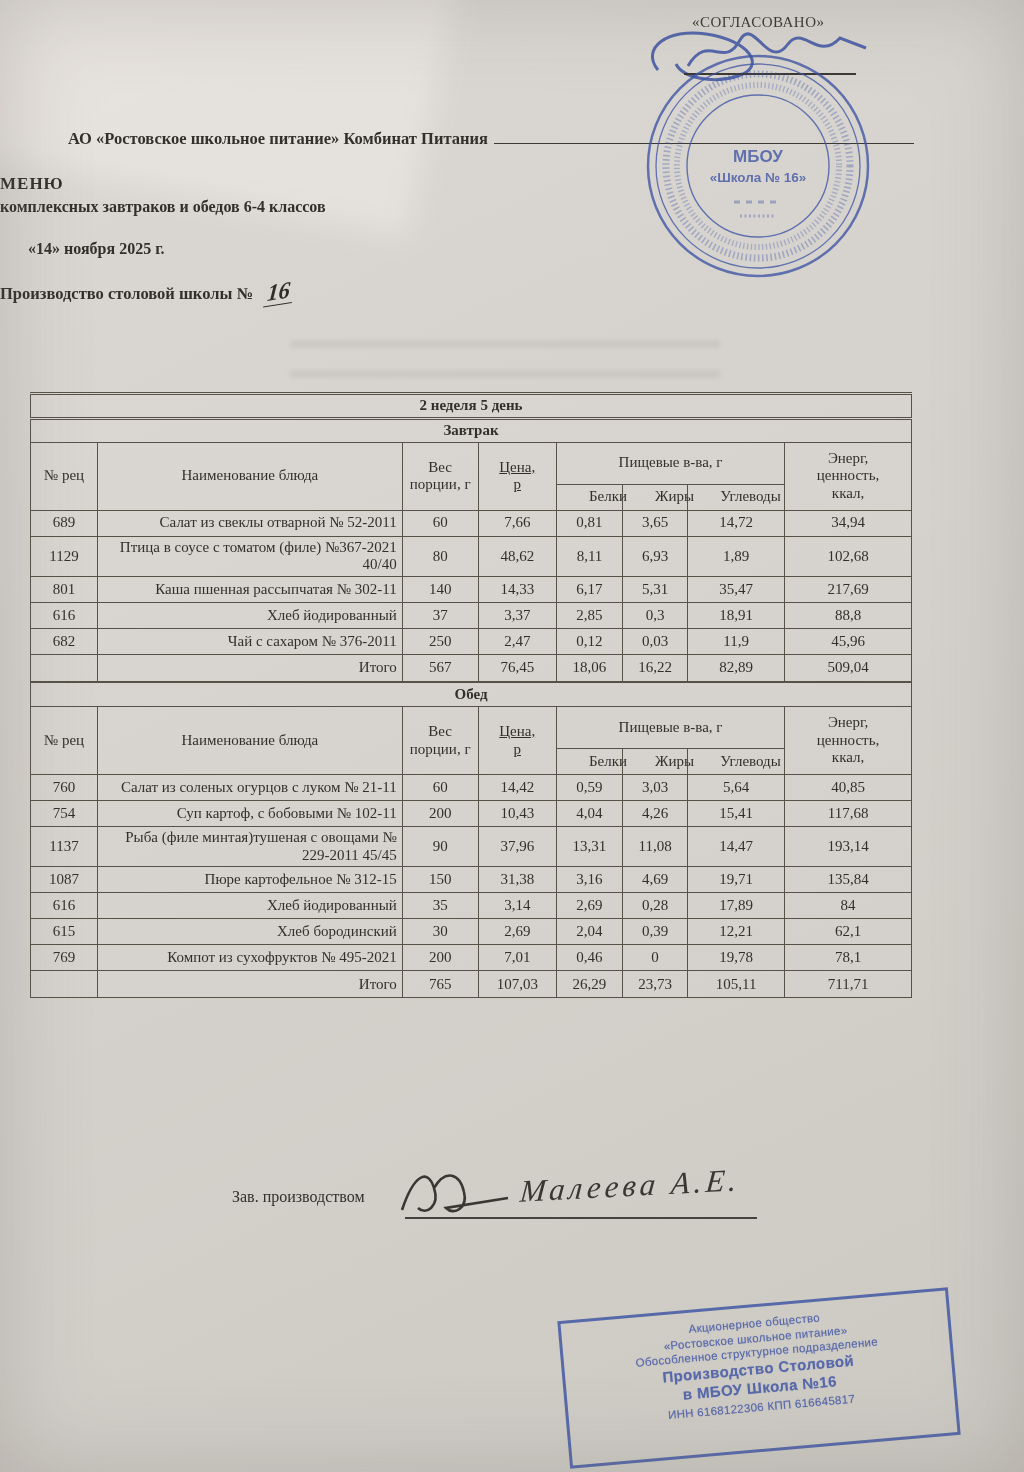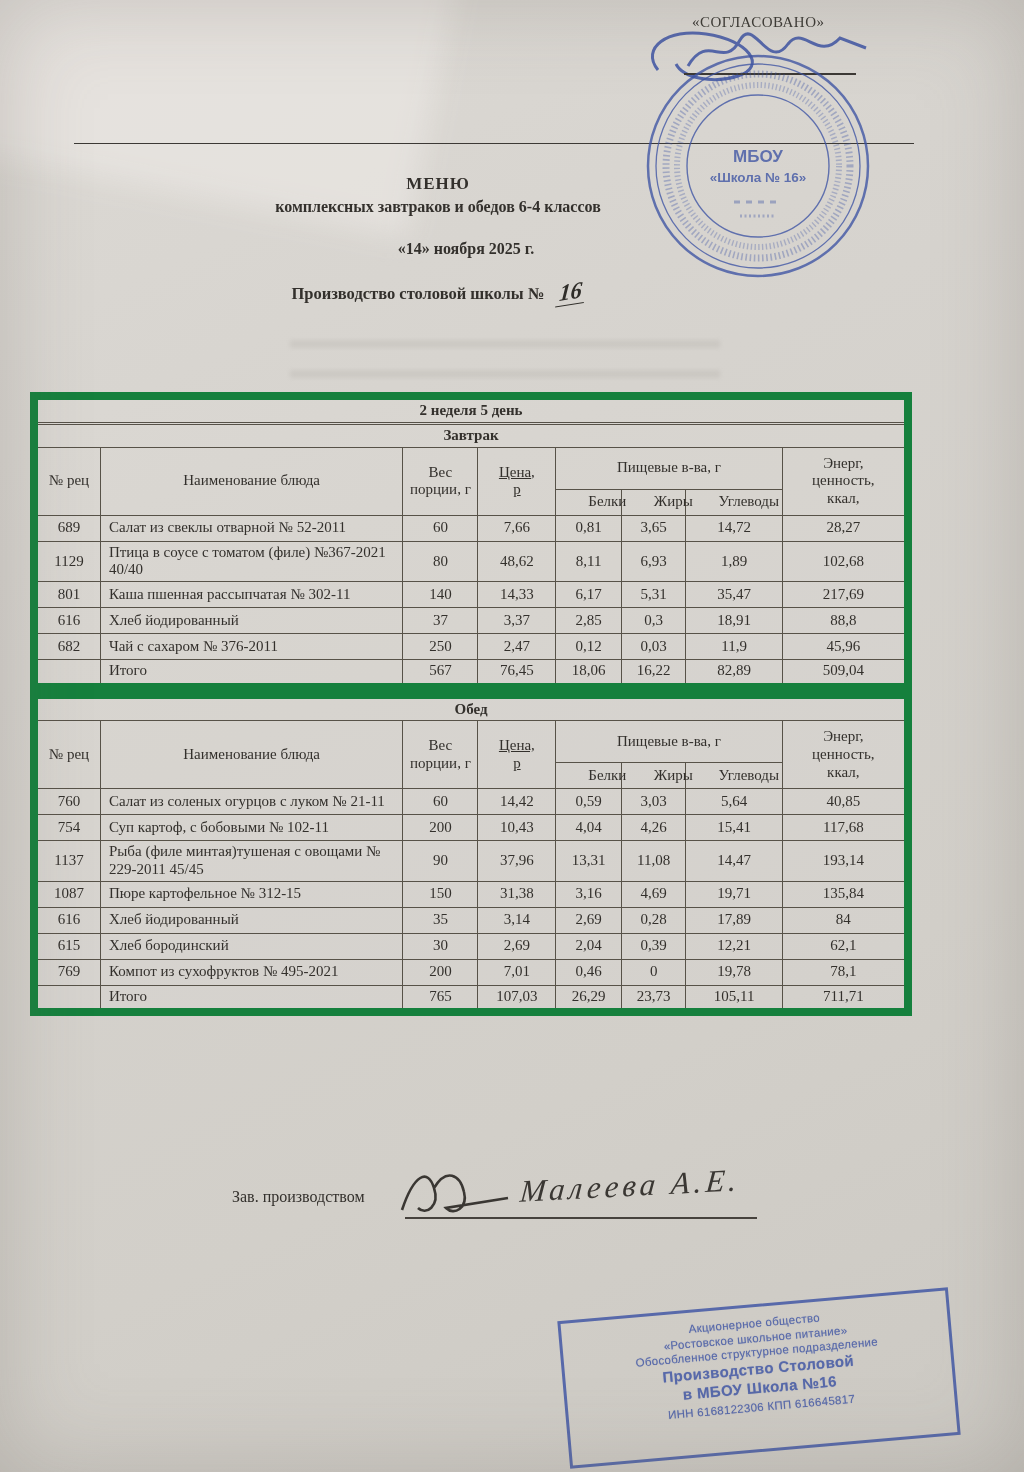--- a/index.html
+++ b/index.html
@@ -31,55 +31,55 @@
   .approved{
     position:absolute;left:692px;top:14px;font-size:15px;letter-spacing:.5px;color:#3a3833;
   }
   .sig-top{position:absolute;left:628px;top:18px;color:var(--stamp-blue);opacity:.85;}
   .sig-top-line{position:absolute;left:684px;top:73px;width:172px;height:2px;background:#3c3935;}
   .org-row{
     position:absolute;left:68px;top:126px;width:846px;display:flex;align-items:baseline;
     font-weight:bold;font-size:16.5px;white-space:nowrap;
   }
   .org-underscore{flex:1;border-bottom:1.6px solid #3c3935;margin-left:6px;height:1.1em;}
-  .center-block{position:absolute;left:0;width:876px;text-align:center;font-weight:bold;}
+  .center-block{position:absolute;left:0;width:876px;text-align:left;font-weight:bold;}
   .t-menu{top:174px;font-size:17px;letter-spacing:1px;}
   .t-sub{top:198px;font-size:16px;}
   .t-date{top:240px;font-size:16px;margin-left:28px;}
   .t-prod{top:282px;font-size:16.5px;}
   .handwritten-num{
     display:inline-block;font-style:italic;font-size:23px;font-weight:bold;
     transform:rotate(-9deg) skewX(-14deg);border-bottom:1.6px solid #2f2d29;
     margin-left:7px;line-height:.9;padding:0 3px 1px 3px;color:#2f2d29;
   }
   
   .round-stamp{position:absolute;left:638px;top:46px;color:var(--stamp-blue);opacity:.78;}
   
   .tables-wrap{position:absolute;left:30px;top:392px;width:882px;}
   table{
     border-collapse:collapse;width:100%;table-layout:fixed;
-    font-size:15px;color:var(--ink);border:8px solid #15803d;
+    font-size:15px;color:var(--ink);border:1px solid #15803d;
     background:rgba(255,255,255,.06);
   }
   table + table{}
   col.c-num{width:7.6%;} col.c-name{width:34.6%;} col.c-weight{width:8.6%;}
   col.c-price{width:8.9%;} col.c-prot{width:7.5%;} col.c-fat{width:7.4%;}
   col.c-carb{width:11%;} col.c-energy{width:14.4%;}
   th,td{
     border:1px solid #575248;padding:2px 5px;text-align:center;vertical-align:middle;
     font-weight:normal;line-height:1.18;
   }
   tr.band th{font-weight:bold;height:24px;border-bottom:3px double #565148;border-top:3px double #565148;}
   tr.meal th{font-weight:bold;height:24px;}
   tr.h1 th{height:42px;}
   tr.h2 th{height:26px;padding-left:32px;}
   th.energy{padding:2px 14px;}
   .w-narrow{display:inline-block;max-width:2.9em;text-decoration:underline;}
   tbody td{height:26px;}
-  td.name-cell{text-align:left;padding-left:8px;}
+  td.name-cell{text-align:right;padding-left:8px;}
   tr.total td{font-weight:normal;height:27px;}
   
   .footer-label{position:absolute;left:232px;top:1188px;font-weight:normal;font-size:16px;}
   .sig-bottom{position:absolute;left:388px;top:1158px;color:#3a3733;}
   .sig-name{
     position:absolute;left:520px;top:1168px;font-size:31px;font-style:italic;
     transform:rotate(-3deg) skewX(-8deg);color:#3a3733;letter-spacing:4px;white-space:nowrap;
   }
   .sig-bottom-line{position:absolute;left:405px;top:1217px;width:352px;height:1.6px;background:#46423d;}
   
@@ -102,20 +102,21 @@
 
 <div class="approved">«СОГЛАСОВАНО»</div>
 
 <svg class="sig-top" width="260" height="70" viewBox="0 0 260 70">
   <path d="M30,52 C12,30 40,10 78,16 C120,22 140,48 110,58 C85,66 55,60 48,46" fill="none" stroke="currentColor" stroke-width="3"></path>
   <path d="M60,48 C80,14 96,52 112,22 C126,-2 140,54 160,26 C175,6 190,44 212,20 L238,30" fill="none" stroke="currentColor" stroke-width="3"></path>
 </svg>
 <div class="sig-top-line"></div>
 
 <div class="org-row">
+  <span>АО «Ростовское школьное питание» Комбинат Питания</span>
   <span class="org-underscore"></span>
 </div>
 
 <div class="center-block t-menu">МЕНЮ</div>
 <div class="center-block t-sub">комплексных завтраков и обедов 6-4 классов</div>
 <div class="center-block t-date">«14» ноября 2025 г.</div>
 <div class="center-block t-prod">
   <span>Производство столовой школы №</span>
   <span class="handwritten-num">16</span>
 </div>
@@ -168,21 +169,21 @@
     </thead>
     <tbody>
         <tr>
           <td>689</td>
           <td class="name-cell">Салат из свеклы отварной № 52-2011</td>
           <td>60</td>
           <td>7,66</td>
           <td>0,81</td>
           <td>3,65</td>
           <td>14,72</td>
-          <td>28,27</td>
+          <td>34,94</td>
         </tr>
         <tr>
           <td>1129</td>
           <td class="name-cell">Птица в соусе с томатом (филе) №367-2021 40/40</td>
           <td>80</td>
           <td>48,62</td>
           <td>8,11</td>
           <td>6,93</td>
           <td>1,89</td>
           <td>102,68</td>

